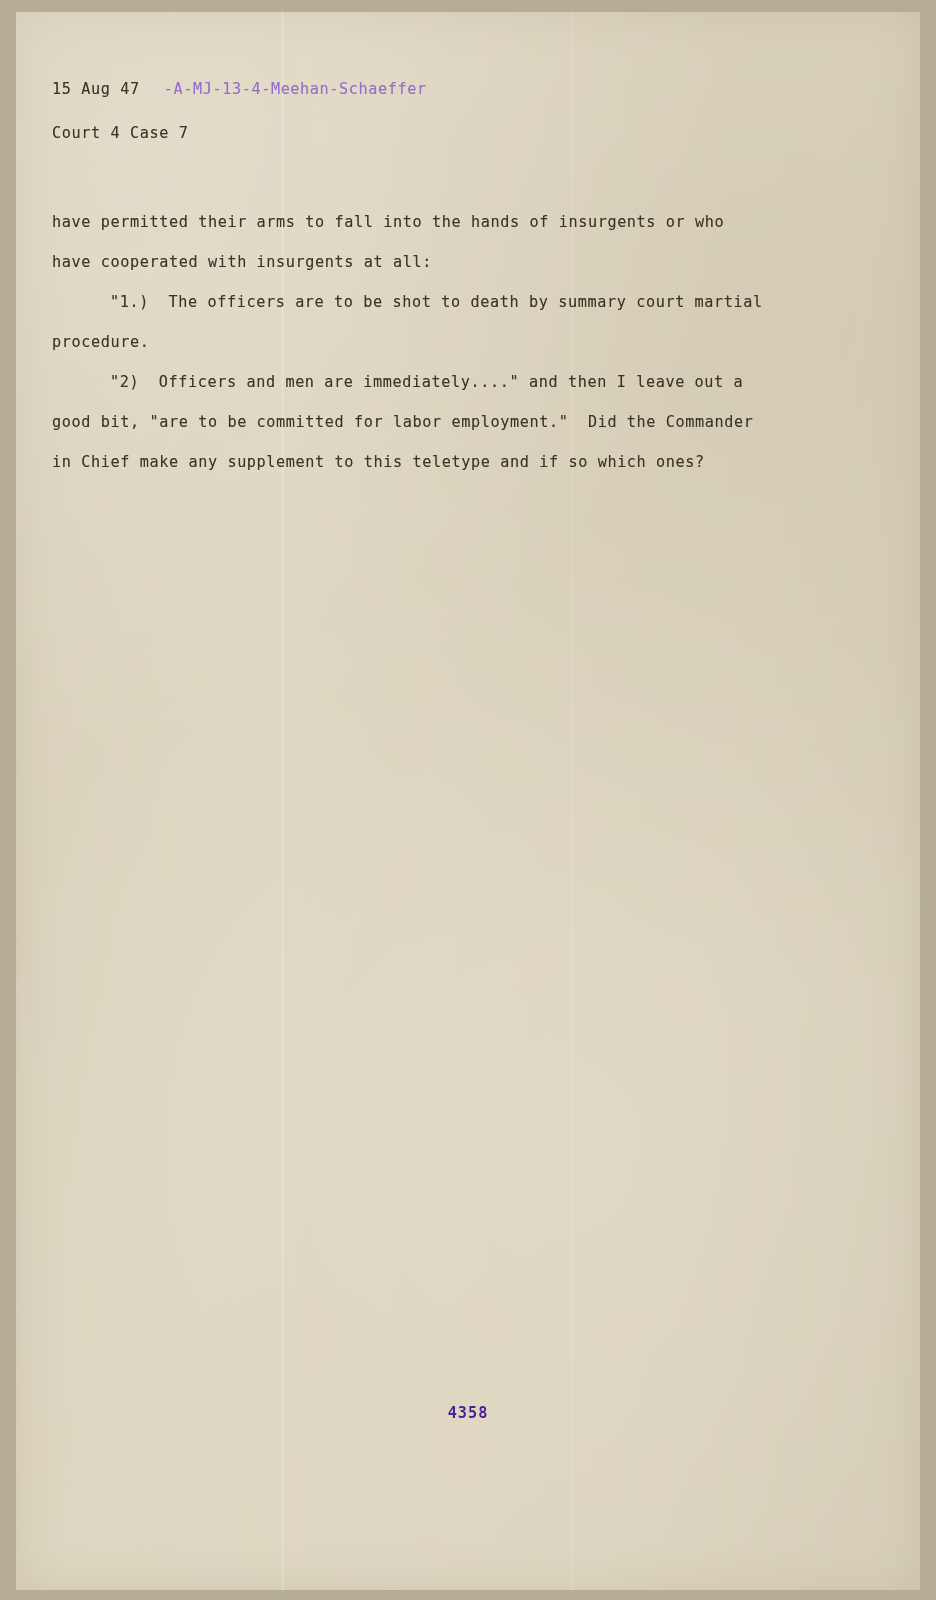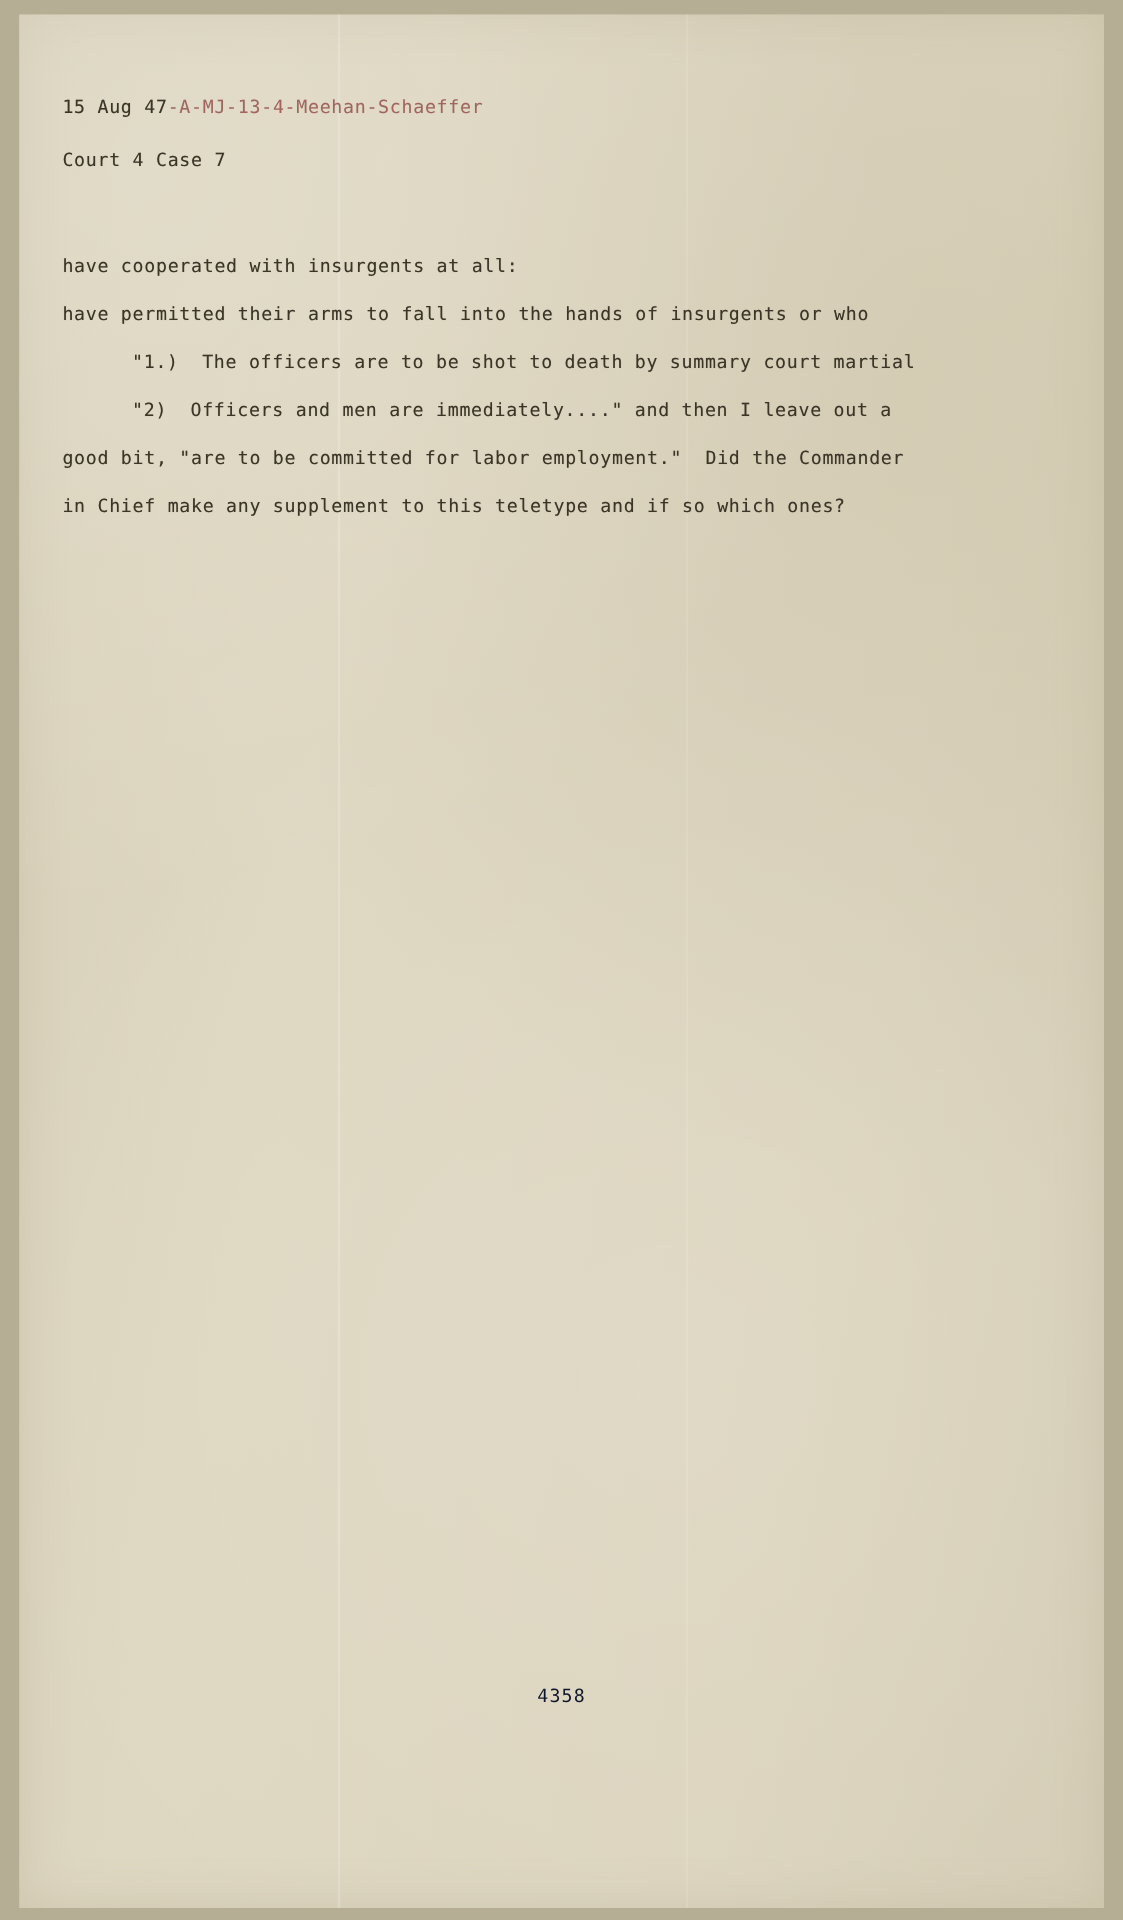--- a/index.html
+++ b/index.html
@@ -56,22 +56,23 @@
   }
   .hdr-line {
     position: absolute;
     left: 36px;
     white-space: nowrap;
   }
   .hdr-date {
     top: 68px;
   }
   .hdr-date .faded {
-    color: #7f1d1d;
+    color: #6d28d9;
     opacity: 0.62;
+    margin-left: 24px;
   }
   .hdr-court {
     top: 112px;
   }
   .body-block {
     position: absolute;
     left: 36px;
     top: 190px;
     width: 800px;
   }
@@ -84,45 +85,47 @@
     padding-left: 58px;
   }
   .pgnum {
     position: absolute;
     left: 0;
     right: 0;
     top: 1392px;
     text-align: center;
     font-size: 15.2px;
     letter-spacing: 1px;
-    color: #0f172a;
+    color: #4c1d95;
     z-index: 2;
+    font-weight: bold;
   }
   
   .ln, .hdr-line { text-shadow: 0 0 0.6px rgba(59,53,39,0.35); }
 </style>
 </head>
 <body>
 
 <div class="page">
   <div class="fold f1"></div>
   <div class="fold f2"></div>
 
   <div class="content">
 
     <div class="hdr-line hdr-date">
       <span>15 Aug 47</span><span class="faded">-A-MJ-13-4-Meehan-Schaeffer</span>
     </div>
 
     <div class="hdr-line hdr-court">Court 4 Case 7</div>
 
     <div class="body-block">
+      <div class="ln">have permitted their arms to fall into the hands of insurgents or who</div>
       <div class="ln">have cooperated with insurgents at all:</div>
-      <div class="ln">have permitted their arms to fall into the hands of insurgents or who</div>
       <div class="ln indent">"1.)  The officers are to be shot to death by summary court martial</div>
+      <div class="ln">procedure.</div>
       <div class="ln indent">"2)  Officers and men are immediately...." and then I leave out a</div>
       <div class="ln">good bit, "are to be committed for labor employment."  Did the Commander</div>
       <div class="ln">in Chief make any supplement to this teletype and if so which ones?</div>
     </div>
 
     <div class="pgnum">4358</div>
   </div>
 </div>
 
 </body></html>

